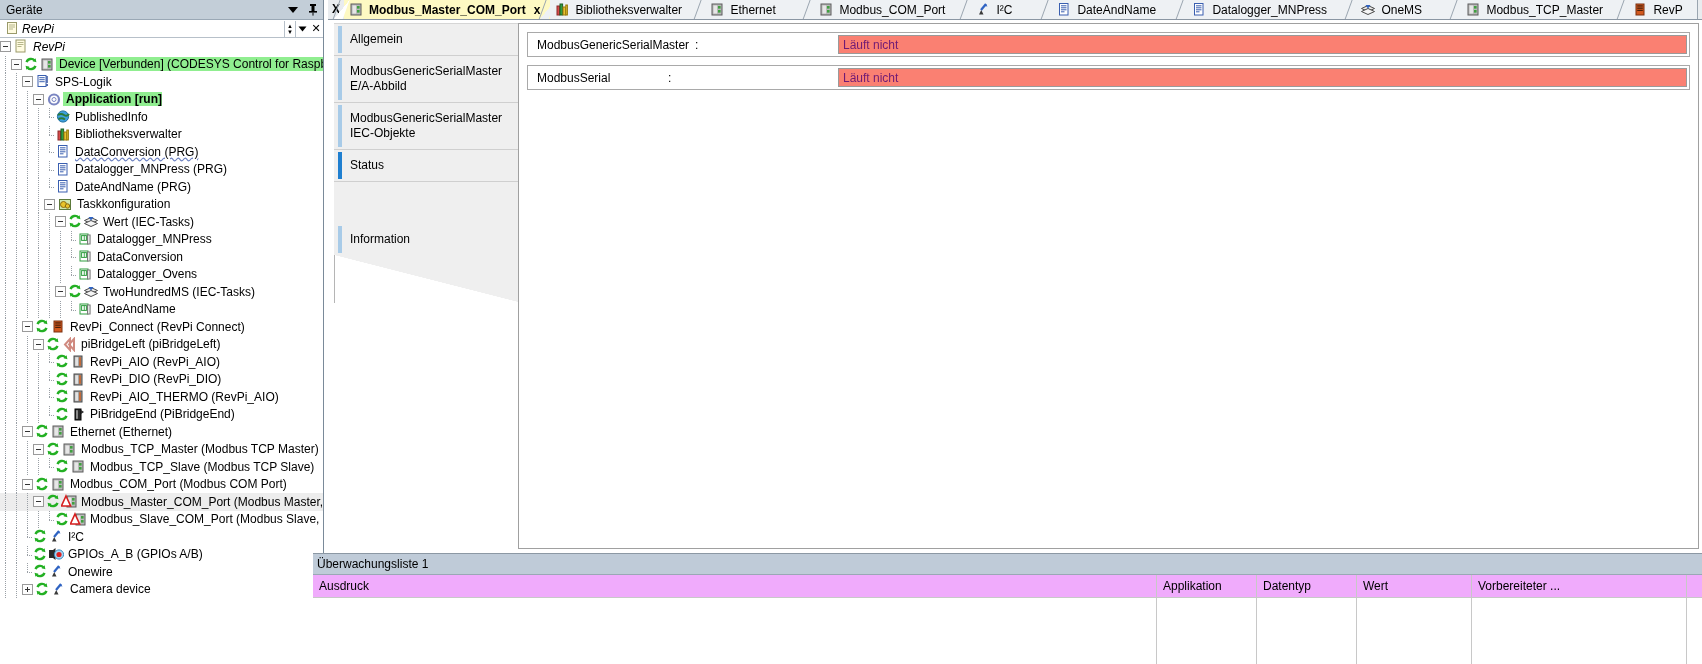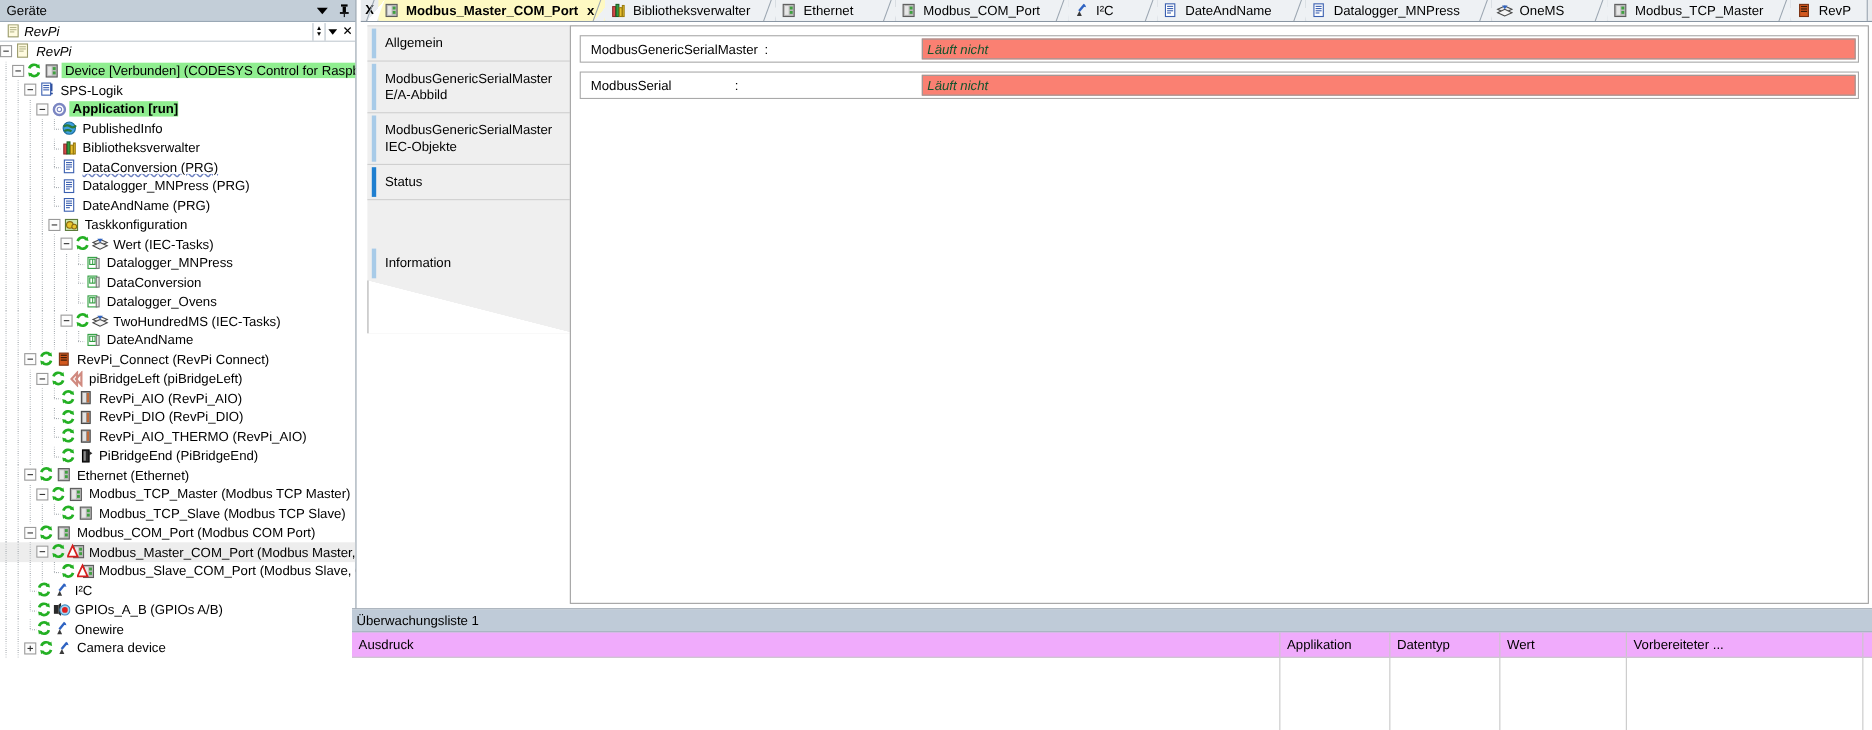--- a/index.html
+++ b/index.html
@@ -202,26 +202,26 @@
   }
   .statusrow .scolon {
     position: absolute; left: 140px; font-size: 12px;
   }
   .statusrow .sval {
     position: absolute; right: 2px; top: 2px; bottom: 2px; left: 310px;
     background: #fa8072;
     border: 1px solid #9a9a9a;
     display: flex; align-items: center;
     padding-left: 4px;
-    font-size: 12px; color: #14532d; font-style: italic;
+    font-size: 12px; color: #701a75;
   }
 
   
   #watch {
-    position: absolute; left: 320px; bottom: 0; right: 0; height: 111px;
+    position: absolute; left: 313px; bottom: 0; right: 0; height: 111px;
     background: #ffffff;
     border-top: 1px solid #8c98a4;
   }
   #watch .wtitle {
     height: 21px;
     background: #bfcbd8;
     display: flex; align-items: center;
     padding-left: 4px;
     font-size: 12px;
     border-bottom: 1px solid #9aa8b5;

